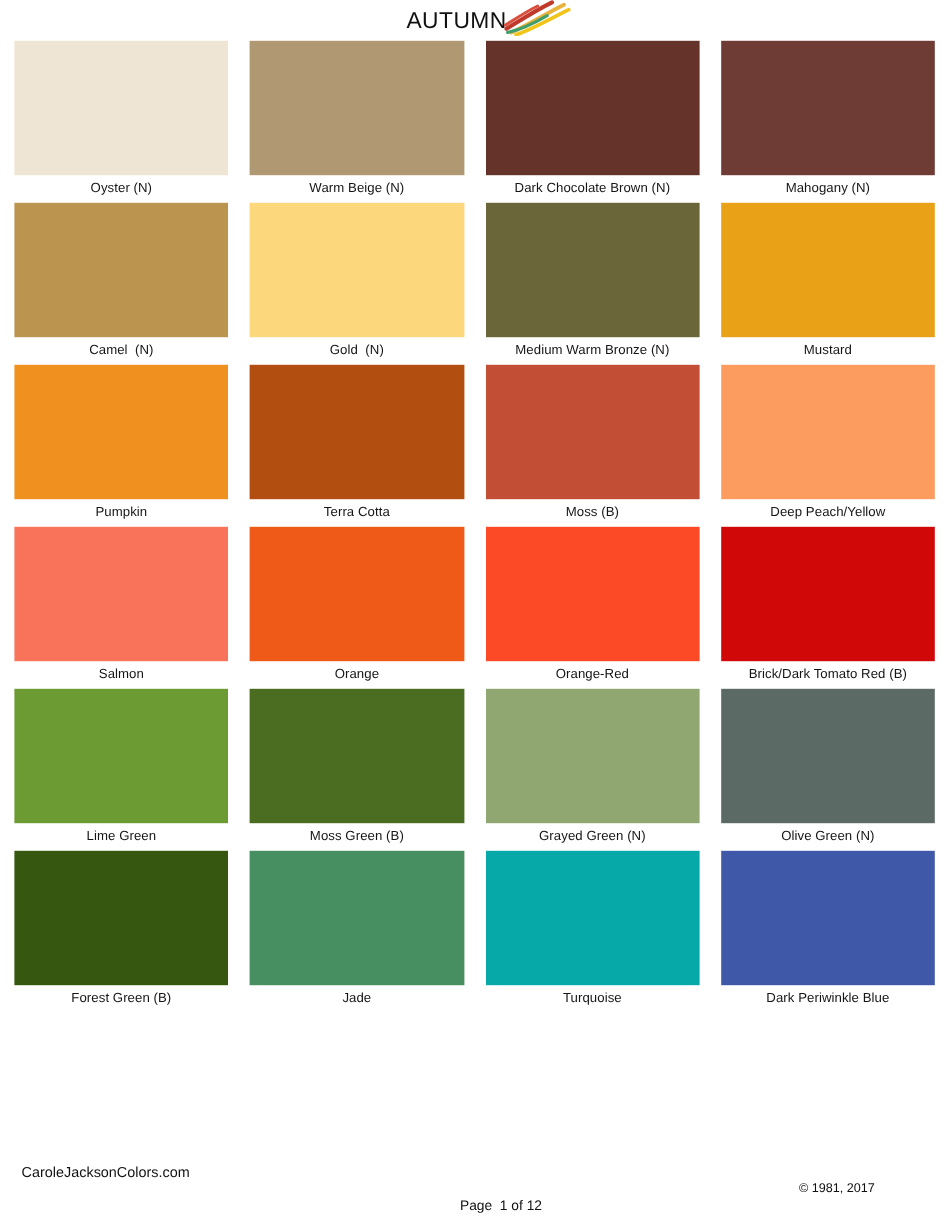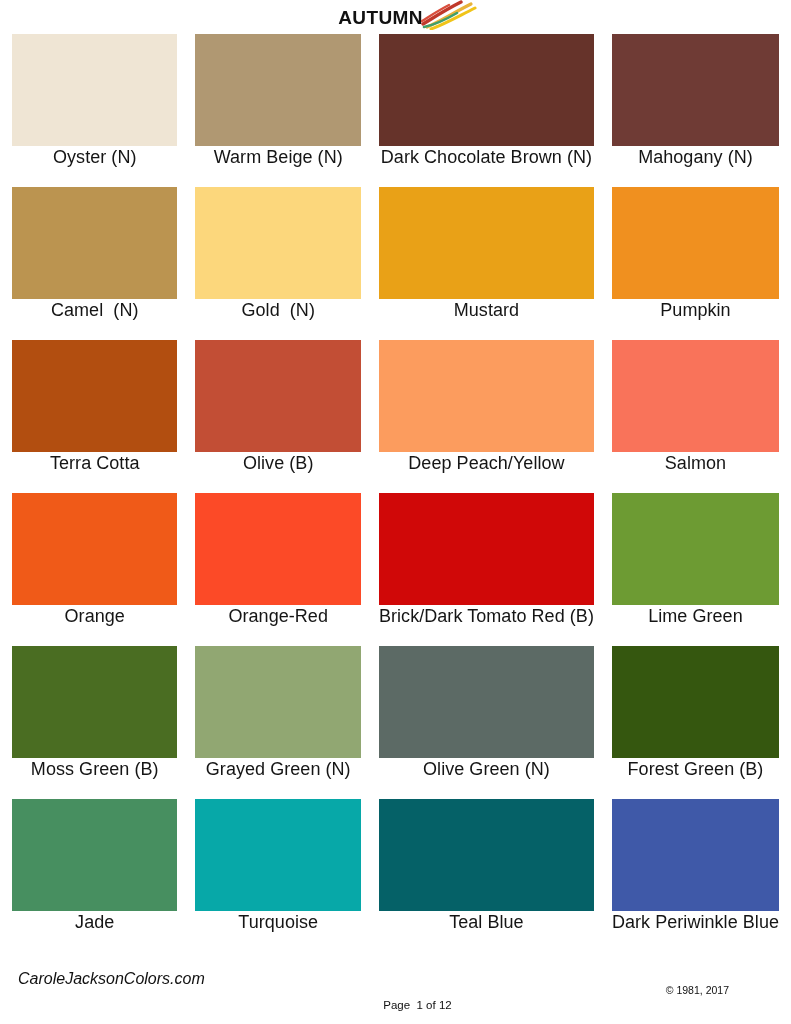--- a/index.html
+++ b/index.html
@@ -25,21 +25,21 @@
     position: relative;
   }
   .header-inner {
     display: flex;
     align-items: center;
     gap: 0px;
     transform: translateX(12px);
   }
   .brand-title {
     font-size: 19px;
-    font-weight: bold;
+    font-weight: normal;
     letter-spacing: 0.4px;
     color: #111111;
     line-height: 1;
   }
   .brand-logo {
     width: 56px;
     height: 30px;
     display: block;
     margin-left: -2px;
     margin-top: -4px;
@@ -59,23 +59,23 @@
     display: flex;
     flex-direction: column;
     align-items: center;
   }
   .swatch-chip {
     width: 100%;
     height: 112px;
     display: block;
   }
   .swatch-label {
-    font-size: 18px;
+    font-size: 11px;
     line-height: 23px;
-    height: 41px;
+    height: 23px;
     text-align: right;
     color: #151515;
     white-space: pre;
     letter-spacing: 0.05px;
   }
 
   
   .footer {
     position: absolute;
     left: 0;
@@ -84,23 +84,22 @@
     height: 34px;
     padding: 0 12px;
     box-sizing: border-box;
     font-size: 11.5px;
     color: #111111;
   }
   .footer-left {
     position: absolute;
     left: 18px;
     top: 0px;
-    font-size: 16px;
-    white-space: pre;
-    font-style: italic;
+    font-size: 12px;
+    white-space: pre;
   }
   .footer-center {
     position: absolute;
     left: 0;
     right: 0;
     top: 0px;
     text-align: center;
     transform: translateX(22px);
     font-size: 11.5px;
     line-height: 14px;
@@ -149,34 +148,38 @@
     </div>
     <div class="swatch-cell">
       <div class="swatch-chip" style="background-color: rgb(187, 148, 80);"></div>
       <div class="swatch-label">Camel  (N)</div>
     </div>
     <div class="swatch-cell">
       <div class="swatch-chip" style="background-color: rgb(252, 215, 124);"></div>
       <div class="swatch-label">Gold  (N)</div>
     </div>
     <div class="swatch-cell">
+      <div class="swatch-chip" style="background-color: rgb(107, 102, 57);"></div>
+      <div class="swatch-label">Medium Warm Bronze (N)</div>
+    </div>
+    <div class="swatch-cell">
       <div class="swatch-chip" style="background-color: rgb(233, 161, 23);"></div>
       <div class="swatch-label">Mustard</div>
     </div>
     <div class="swatch-cell">
       <div class="swatch-chip" style="background-color: rgb(240, 144, 31);"></div>
       <div class="swatch-label">Pumpkin</div>
     </div>
     <div class="swatch-cell">
       <div class="swatch-chip" style="background-color: rgb(178, 78, 16);"></div>
       <div class="swatch-label">Terra Cotta</div>
     </div>
     <div class="swatch-cell">
       <div class="swatch-chip" style="background-color: rgb(194, 78, 53);"></div>
-      <div class="swatch-label">Olive (B)</div>
+      <div class="swatch-label">Moss (B)</div>
     </div>
     <div class="swatch-cell">
       <div class="swatch-chip" style="background-color: rgb(252, 156, 94);"></div>
       <div class="swatch-label">Deep Peach/Yellow</div>
     </div>
     <div class="swatch-cell">
       <div class="swatch-chip" style="background-color: rgb(249, 115, 90);"></div>
       <div class="swatch-label">Salmon</div>
     </div>
     <div class="swatch-cell">
@@ -211,24 +214,20 @@
       <div class="swatch-chip" style="background-color: rgb(53, 87, 15);"></div>
       <div class="swatch-label">Forest Green (B)</div>
     </div>
     <div class="swatch-cell">
       <div class="swatch-chip" style="background-color: rgb(71, 143, 96);"></div>
       <div class="swatch-label">Jade</div>
     </div>
     <div class="swatch-cell">
       <div class="swatch-chip" style="background-color: rgb(7, 168, 168);"></div>
       <div class="swatch-label">Turquoise</div>
-    </div>
-    <div class="swatch-cell">
-      <div class="swatch-chip" style="background-color: rgb(5, 97, 103);"></div>
-      <div class="swatch-label">Teal Blue</div>
     </div>
     <div class="swatch-cell">
       <div class="swatch-chip" style="background-color: rgb(63, 89, 168);"></div>
       <div class="swatch-label">Dark Periwinkle Blue</div>
     </div>
   </div>
 
 <div class="footer">
   <div class="footer-left">CaroleJacksonColors.com</div>
   <div class="footer-center">

